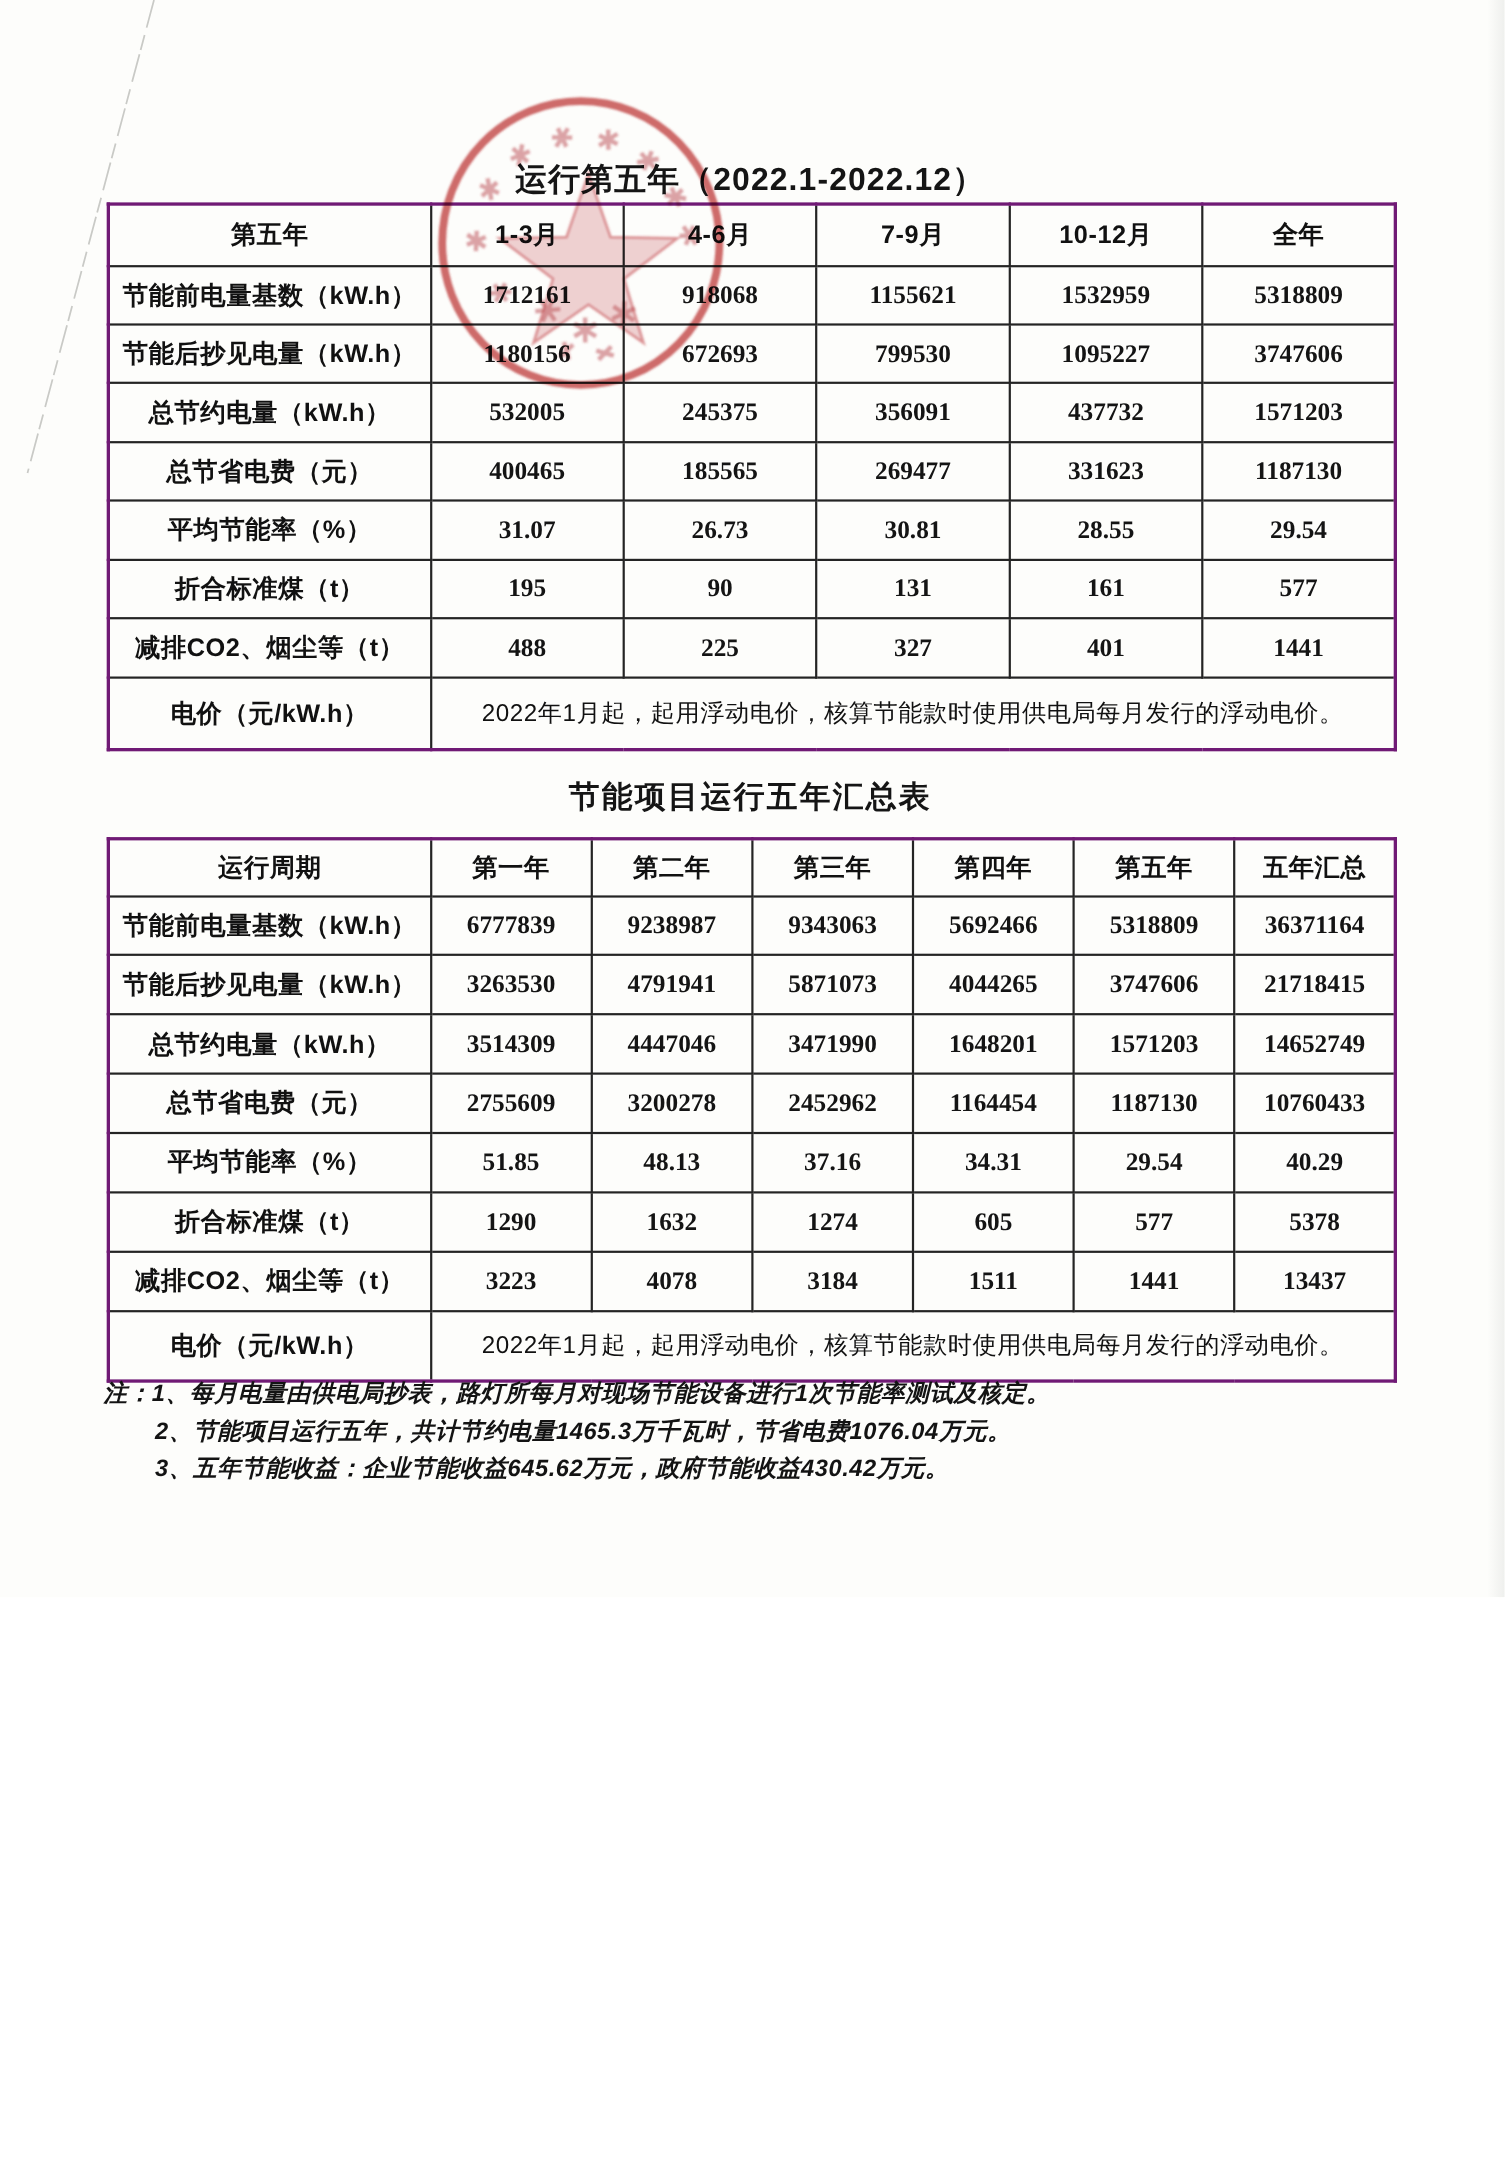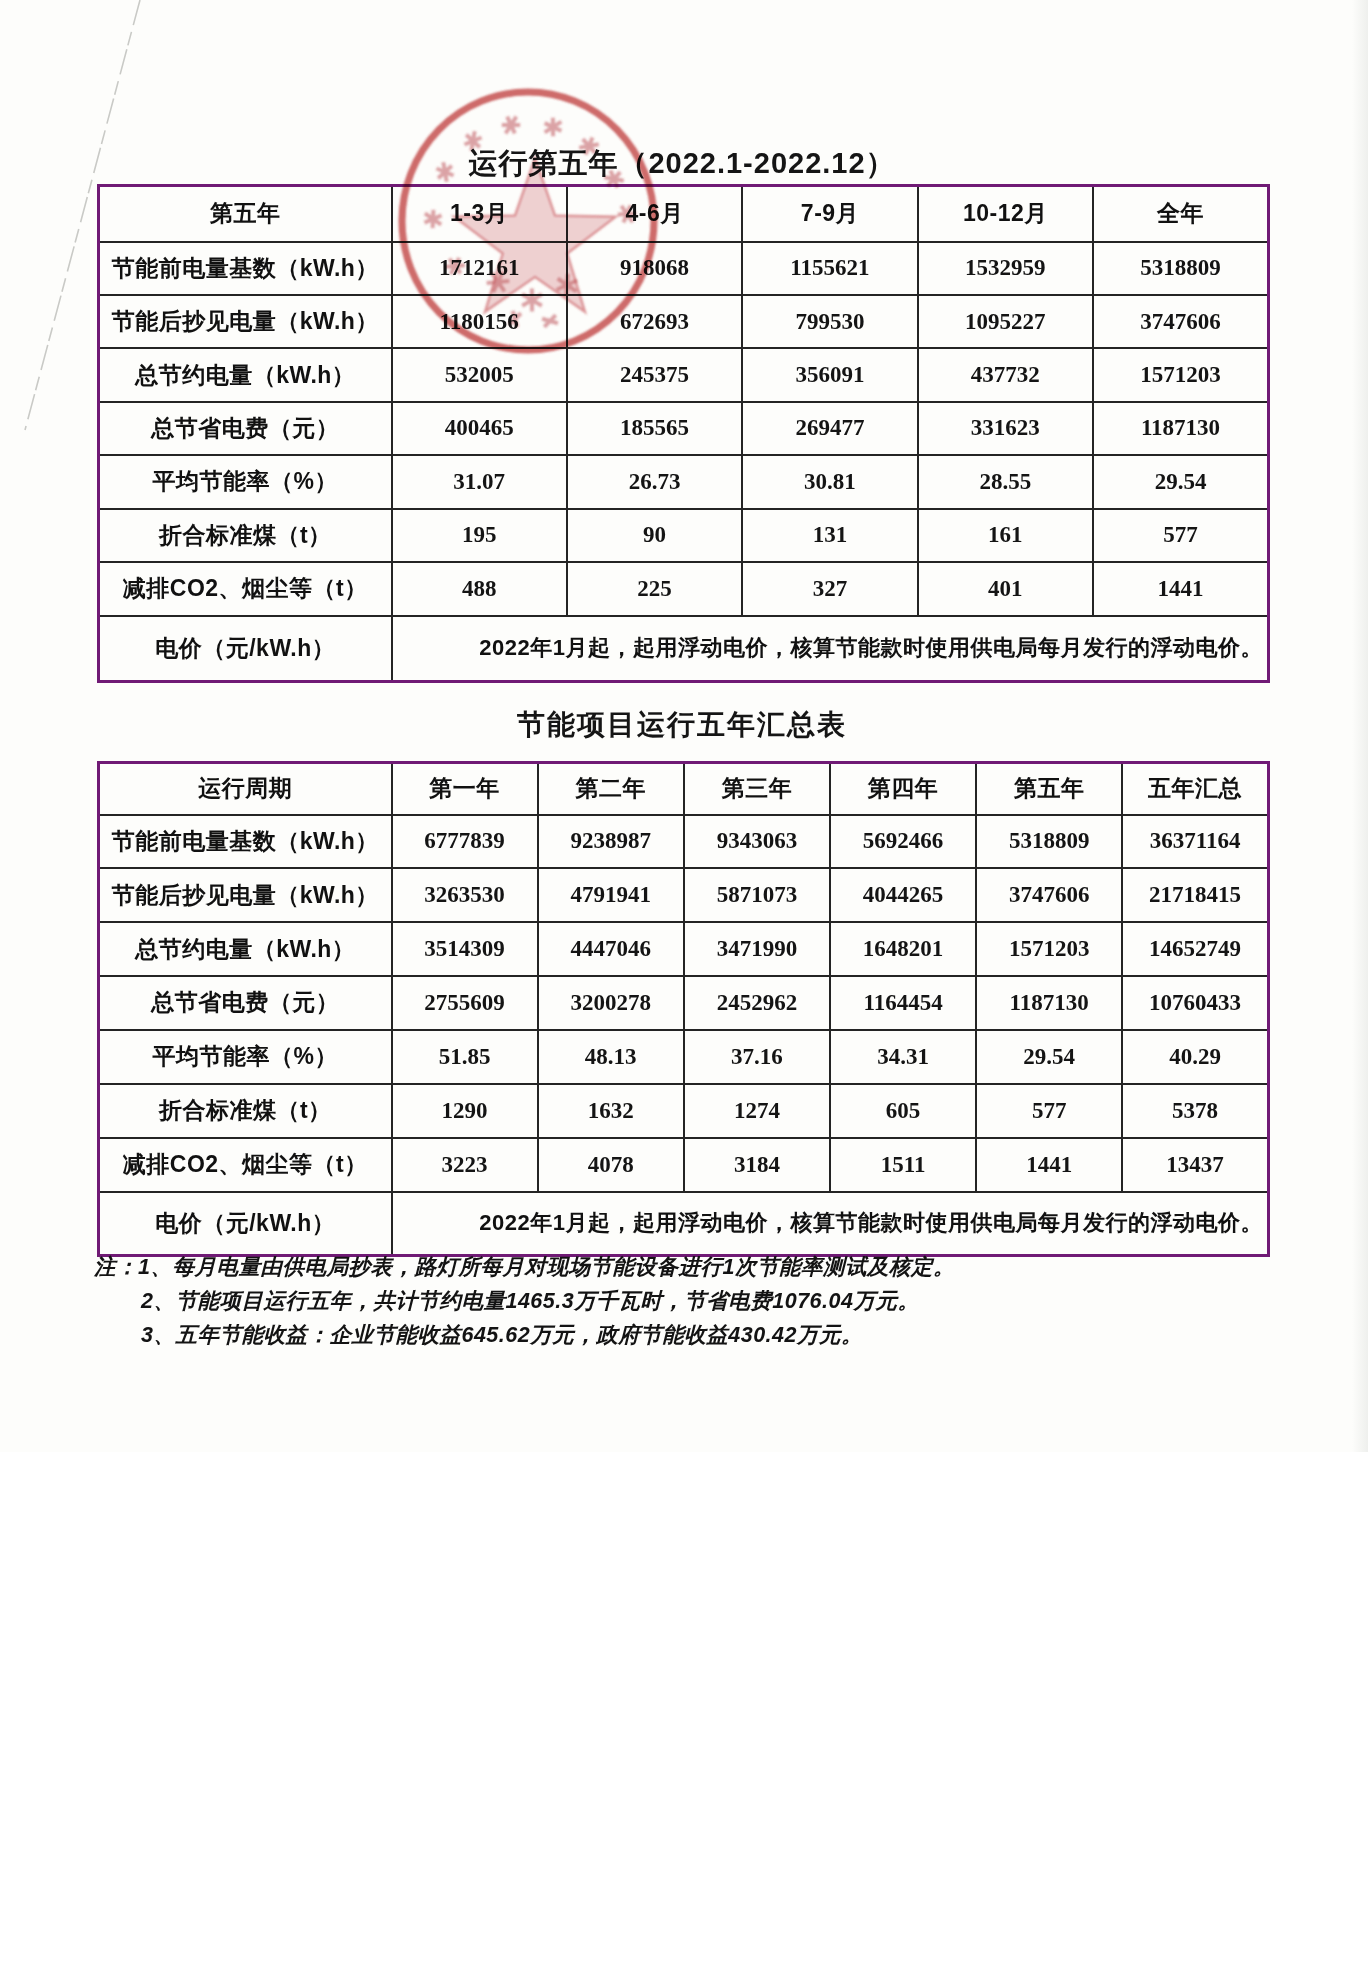--- a/index.html
+++ b/index.html
@@ -40,21 +40,21 @@
   td.lbl {
     font-weight:bold; font-size:23px; text-align:center;
     font-family:"Liberation Sans","DejaVu Sans",sans-serif;
     letter-spacing:0.5px; color:#111;
   }
   td.num {
     font-family:"Liberation Serif","DejaVu Serif",serif;
     font-weight:bold; font-size:23px; text-align:center; color:#141414;
   }
   td.price-text {
-    font-weight:bold; font-size:22px; text-align:right;
+    font-weight:normal; font-size:22px; text-align:center;
     padding-left:18px; letter-spacing:0.5px; color:#111;
   }
 
   .notes {
     position:absolute; left:94px; top:1250px; width:1200px;
     font-size:21.5px; font-weight:bold; line-height:34px; color:#131313;
     letter-spacing:0.5px;
   }
   .note-line { white-space:nowrap;font-style:italic; }
   .note-indent { padding-left:47px; }

